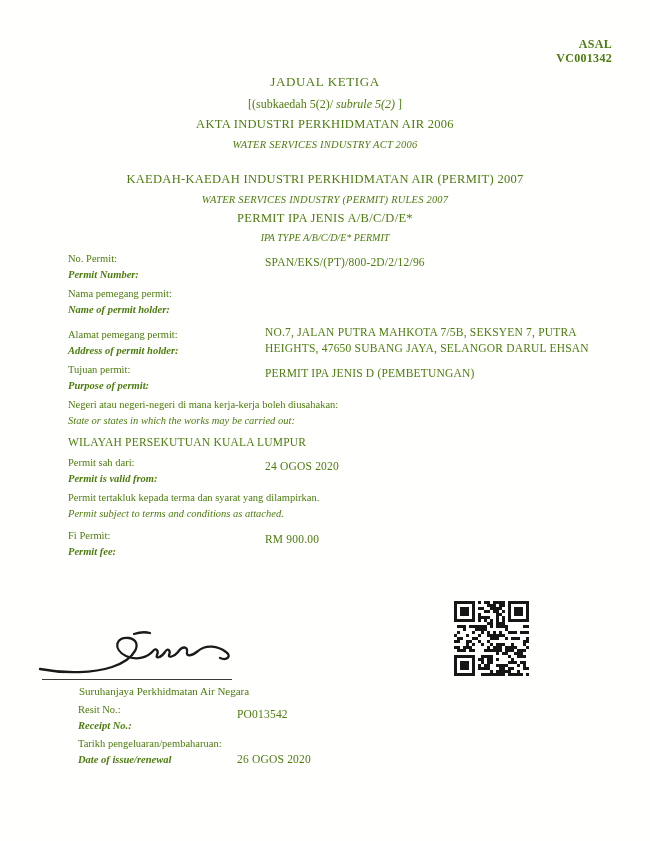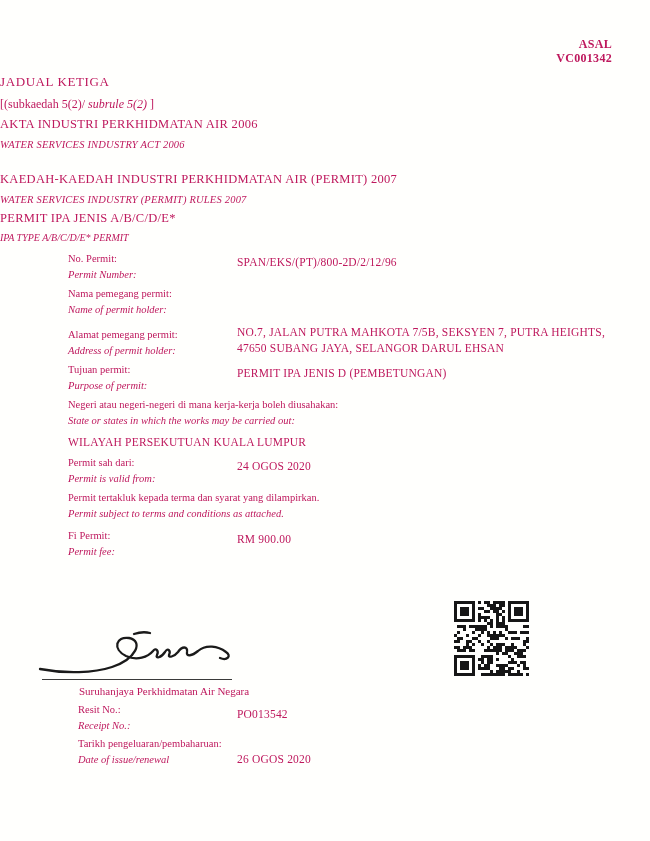--- a/index.html
+++ b/index.html
@@ -1,47 +1,47 @@
 <!DOCTYPE html>
 <html><head>
 <meta charset="utf-8">
 <style>
   html,body{margin:0;padding:0;background:#e8e8e8;}
   .page{
     position:relative;
     width:650px;height:841px;
     margin:0 auto;
     background:#fffffd;
-    color:#be185d;
+    color:#4d7c0f;
     font-family:"Liberation Serif","DejaVu Serif",serif;
     overflow:hidden;
     box-sizing:border-box;
   }
   
   .corner{
     position:absolute;top:37px;right:38px;
     font-weight:bold;font-size:12px;line-height:14px;
     text-align:right;letter-spacing:.3px;
   }
   
-  .titles{padding-top:74px;text-align:left;}
+  .titles{padding-top:74px;text-align:center;}
   .t-schedule{font-size:13px;line-height:15px;letter-spacing:.6px;}
   .t-subrule{font-size:12px;line-height:13px;margin-top:9px;}
   .t-subrule .it{font-style:italic;}
   .t-act{font-size:12.5px;line-height:15px;margin-top:6px;letter-spacing:.3px;}
   .t-en{font-size:10.5px;line-height:13px;margin-top:6px;font-style:italic;letter-spacing:.2px;}
   .t-rules{font-size:12.5px;line-height:15px;margin-top:21px;letter-spacing:.3px;}
   .t-type{font-size:12.5px;line-height:15px;margin-top:5px;letter-spacing:.3px;}
   .t-en2{font-size:10px;line-height:13px;margin-top:5px;font-style:italic;}
   
   .fields{margin:7px 40px 0 68px;font-size:10.5px;}
   .frow{display:grid;grid-template-columns:169px 1fr;margin-bottom:4px;}
   .lbl{line-height:15.5px;}
-  .lbl .en{font-style:italic;}
-  .val{font-size:11.5px;line-height:16px;padding-top:3px;letter-spacing:.2px;}
+  .lbl .en{font-style:italic;font-weight:bold;}
+  .val{font-size:11.5px;line-height:16px;padding-top:3px;letter-spacing:.2px;margin-left:28px;}
   .wide{margin-bottom:5px;line-height:15.5px;}
   .wide .en{font-style:italic;}
   .states-val{font-size:11.5px;line-height:16px;margin:6px 0 5px 0;letter-spacing:.2px;}
   .gap-sm{height:2px;}
   
   .qr{position:absolute;left:454px;top:601px;width:75px;height:75px;}
   .qr svg rect{fill:#161616;}
   .sig{position:absolute;left:36px;top:629px;}
   .sig path{fill:none;stroke:#1a1a1a;stroke-width:2.3;stroke-linecap:round;stroke-linejoin:round;}
   .sig-line{position:absolute;left:42px;top:679px;width:190px;border-top:1.2px solid #3a3a3a;}

